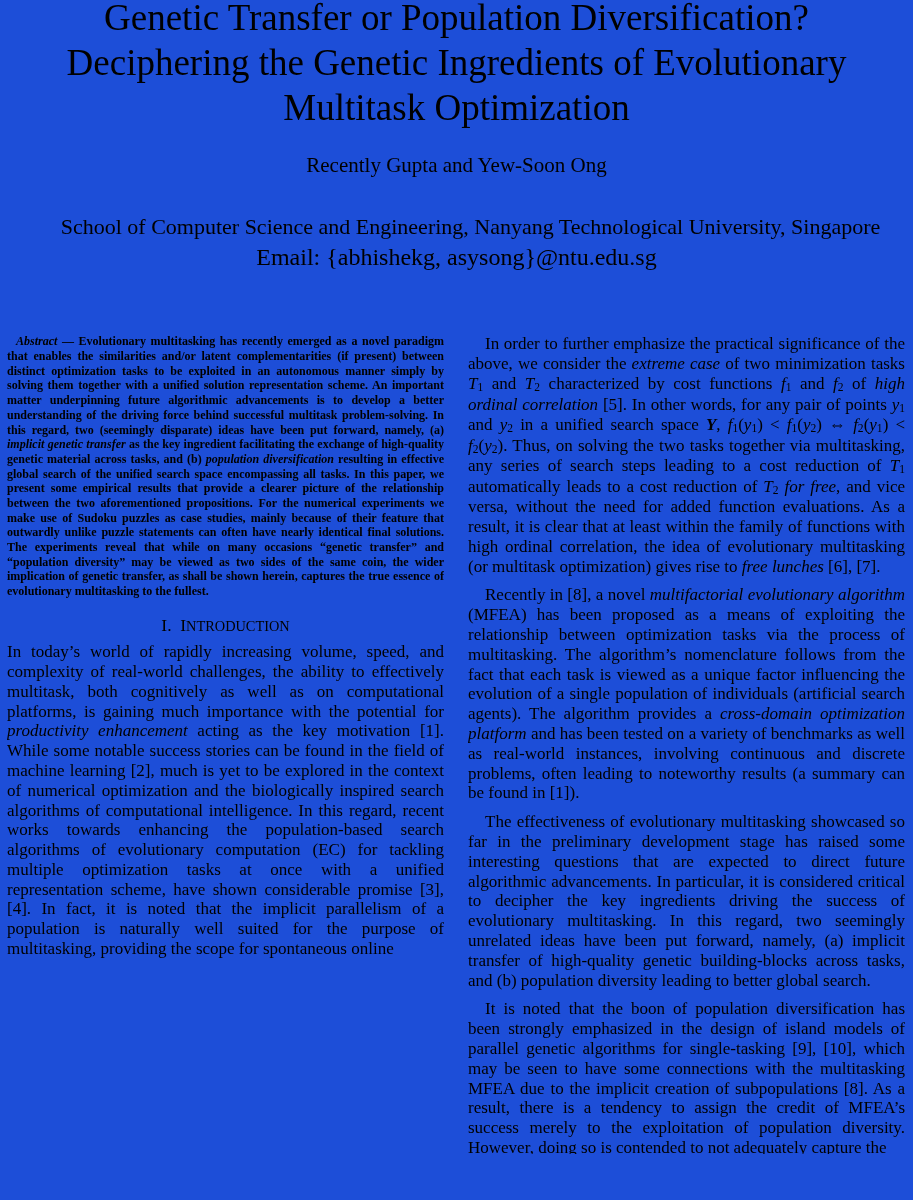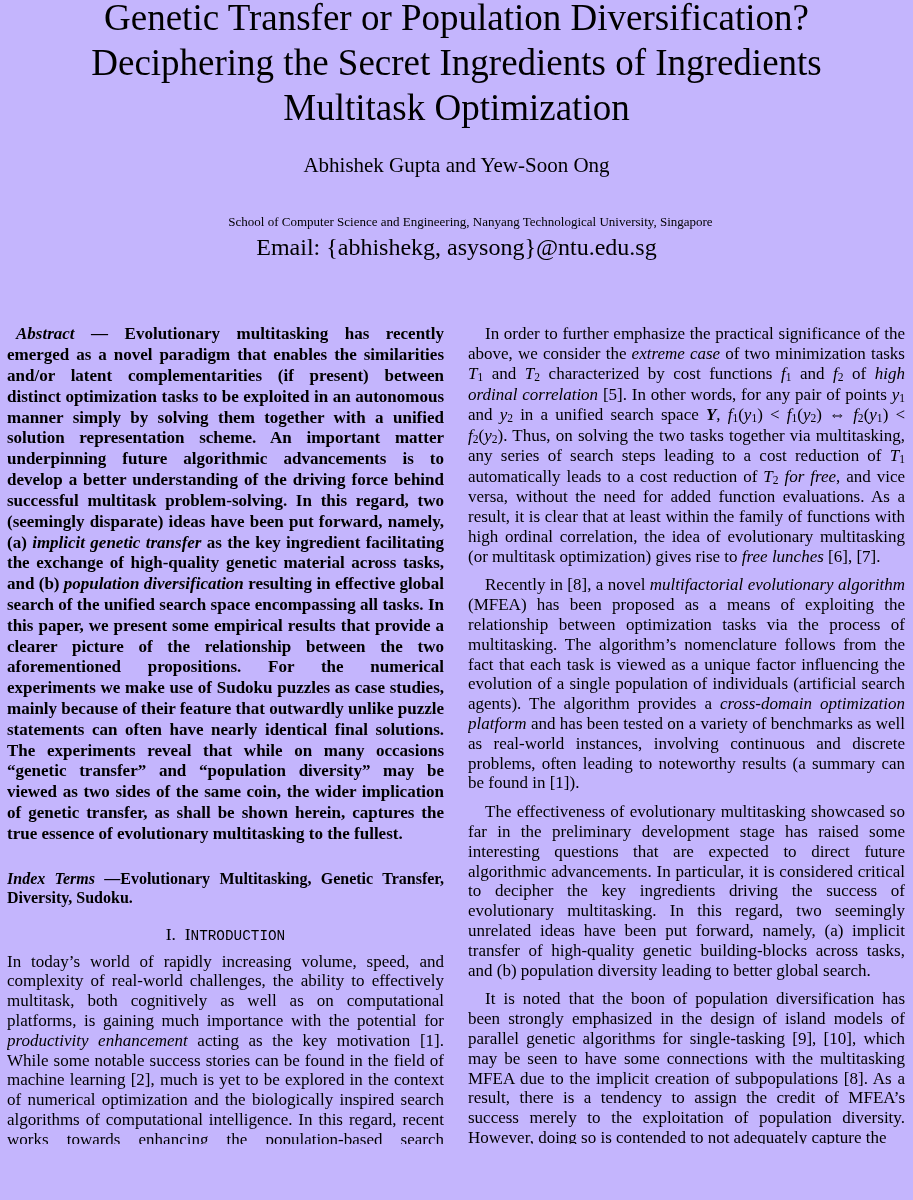--- a/index.html
+++ b/index.html
@@ -4,40 +4,40 @@
 <style>
   html, body {
     margin: 0;
     padding: 0;
     background: #ffffff;
   }
   .page {
     position: relative;
     width: 913px;
     height: 1200px;
-    background: #c4b5fd;
+    background: #1d4ed8;
     color: #000000;
     font-family: "Liberation Serif", "DejaVu Serif", serif;
     overflow: hidden;
     margin: 0 auto;
   }
   .head { text-align: center; }
   .title {
     font-size: 37px;
     font-weight: normal;
     line-height: 1.22;
     margin: -5px 28px 0 28px;
     letter-spacing: 0px;
   }
   .authors {
     font-size: 21px;
     margin-top: 23px;
   }
   .affiliation {
-    font-size: 13px;
+    font-size: 22px;
     margin-top: 36px;
     margin-left: 28px;
   }
   .email {
     font-size: 24px;
     margin-top: 4px;
   }
   .columns {
     display: flex;
     gap: 24px;
@@ -50,21 +50,21 @@
     width: 437px;
     flex: 0 0 437px;
     text-align: justify;
     font-size: 17px;
     line-height: 1.165;
     overflow: hidden;
   }
   p { margin: 0; }
   .abstract {
     font-weight: bold;
-    font-size: 17px;
+    font-size: 12px;
     line-height: 1.225;
     text-indent: 9px;
   }
   .index-terms {
     font-weight: bold;
     font-size: 16px;
     line-height: 1.225;
     margin-top: 24px;
   }
   .section-heading {
@@ -74,43 +74,42 @@
     margin: 16px 0 7px 0;
   }
   .para { text-indent: 17px; }
   .para.noindent { text-indent: 0; }
   .para + .para { margin-top: 9px; }
   
   .seg-i  { font-style: italic; }
   .seg-b  { font-weight: bold; }
   .seg-bi { font-weight: bold; font-style: italic; }
   .seg-sub { font-size: 68%; vertical-align: -0.18em; }
-  .seg-sc  { font-size: 82%; font-family: Liberation Mono, monospace; }
+  .seg-sc  { font-size: 82%; }
 </style>
 </head>
 <body>
 
 <div class="page">
 
   <header class="head">
     <h1 class="title">
       <div class="title-line">Genetic Transfer or Population Diversification?</div>
-      <div class="title-line">Deciphering the Secret Ingredients of Ingredients</div>
+      <div class="title-line">Deciphering the Genetic Ingredients of Evolutionary</div>
       <div class="title-line">Multitask Optimization</div>
     </h1>
-    <div class="authors">Abhishek Gupta and Yew-Soon Ong</div>
+    <div class="authors">Recently Gupta and Yew-Soon Ong</div>
     <div class="affiliation">School of Computer Science and Engineering, Nanyang Technological University, Singapore</div>
     <div class="email">Email: {abhishekg, asysong}@ntu.edu.sg</div>
   </header>
 
   <main class="columns">
 
     <section class="col">
       <p class="abstract"><span class="seg-bi">Abstract</span><span class="seg-b"> — Evolutionary multitasking has recently emerged as a novel paradigm that enables the similarities and/or latent complementarities (if present) between distinct optimization tasks to be exploited in an autonomous manner simply by solving them together with a unified solution representation scheme. An important matter underpinning future algorithmic advancements is to develop a better understanding of the driving force behind successful multitask problem-solving. In this regard, two (seemingly disparate) ideas have been put forward, namely, (a) </span><span class="seg-bi">implicit genetic transfer</span><span class="seg-b"> as the key ingredient facilitating the exchange of high-quality genetic material across tasks, and (b) </span><span class="seg-bi">population diversification</span><span class="seg-b"> resulting in effective global search of the unified search space encompassing all tasks. In this paper, we present some empirical results that provide a clearer picture of the relationship between the two aforementioned propositions. For the numerical experiments we make use of Sudoku puzzles as case studies, mainly because of their feature that outwardly unlike puzzle statements can often have nearly identical final solutions. The experiments reveal that while on many occasions “genetic transfer” and “population diversity” may be viewed as two sides of the same coin, the wider implication of genetic transfer, as shall be shown herein, captures the true essence of evolutionary multitasking to the fullest.</span></p>
-      <p class="index-terms"><span class="seg-bi">Index Terms</span><span class="seg-b"> —Evolutionary Multitasking, Genetic Transfer, Diversity, Sudoku.</span></p>
       <h2 class="section-heading"><span>I.&nbsp;&nbsp;I</span><span class="seg-sc">NTRODUCTION</span></h2>
       <p class="para noindent"><span>In today’s world of rapidly increasing volume, speed, and complexity of real-world challenges, the ability to effectively multitask, both cognitively as well as on computational platforms, is gaining much importance with the potential for </span><span class="seg-i">productivity enhancement</span><span> acting as the key motivation [1]. While some notable success stories can be found in the field of machine learning [2], much is yet to be explored in the context of numerical optimization and the biologically inspired search algorithms of computational intelligence. In this regard, recent works towards enhancing the population-based search algorithms of evolutionary computation (EC) for tackling multiple optimization tasks at once with a unified representation scheme, have shown considerable promise [3], [4]. In fact, it is noted that the implicit parallelism of a population is naturally well suited for the purpose of multitasking, providing the scope for spontaneous online</span></p>
     </section>
 
     <section class="col">
       <p class="para"><span>In order to further emphasize the practical significance of the above, we consider the </span><span class="seg-i">extreme case</span><span> of two minimization tasks </span><span class="seg-i">T</span><span class="seg-sub">1</span><span> and </span><span class="seg-i">T</span><span class="seg-sub">2</span><span> characterized by cost functions </span><span class="seg-i">f</span><span class="seg-sub">1</span><span> and </span><span class="seg-i">f</span><span class="seg-sub">2</span><span> of </span><span class="seg-i">high ordinal correlation</span><span> [5]. In other words, for any pair of points </span><span class="seg-i">y</span><span class="seg-sub">1</span><span> and </span><span class="seg-i">y</span><span class="seg-sub">2</span><span> in a unified search space </span><span class="seg-bi">Y</span><span>, </span><span class="seg-i">f</span><span class="seg-sub">1</span><span>(</span><span class="seg-i">y</span><span class="seg-sub">1</span><span>) &lt; </span><span class="seg-i">f</span><span class="seg-sub">1</span><span>(</span><span class="seg-i">y</span><span class="seg-sub">2</span><span>) ⇔ </span><span class="seg-i">f</span><span class="seg-sub">2</span><span>(</span><span class="seg-i">y</span><span class="seg-sub">1</span><span>) &lt; </span><span class="seg-i">f</span><span class="seg-sub">2</span><span>(</span><span class="seg-i">y</span><span class="seg-sub">2</span><span>). Thus, on solving the two tasks together via multitasking, any series of search steps leading to a cost reduction of </span><span class="seg-i">T</span><span class="seg-sub">1</span><span> automatically leads to a cost reduction of </span><span class="seg-i">T</span><span class="seg-sub">2</span><span> </span><span class="seg-i">for free</span><span>, and vice versa, without the need for added function evaluations. As a result, it is clear that at least within the family of functions with high ordinal correlation, the idea of evolutionary multitasking (or multitask optimization) gives rise to </span><span class="seg-i">free lunches</span><span> [6], [7].</span></p>
       <p class="para"><span>Recently in [8], a novel </span><span class="seg-i">multifactorial evolutionary algorithm</span><span> (MFEA) has been proposed as a means of exploiting the relationship between optimization tasks via the process of multitasking. The algorithm’s nomenclature follows from the fact that each task is viewed as a unique factor influencing the evolution of a single population of individuals (artificial search agents). The algorithm provides a </span><span class="seg-i">cross-domain optimization platform</span><span> and has been tested on a variety of benchmarks as well as real-world instances, involving continuous and discrete problems, often leading to noteworthy results (a summary can be found in [1]).</span></p>
       <p class="para"><span>The effectiveness of evolutionary multitasking showcased so far in the preliminary development stage has raised some interesting questions that are expected to direct future algorithmic advancements. In particular, it is considered critical to decipher the key ingredients driving the success of evolutionary multitasking. In this regard, two seemingly unrelated ideas have been put forward, namely, (a) implicit transfer of high-quality genetic building-blocks across tasks, and (b) population diversity leading to better global search.</span></p>
       <p class="para"><span>It is noted that the boon of population diversification has been strongly emphasized in the design of island models of parallel genetic algorithms for single-tasking [9], [10], which may be seen to have some connections with the multitasking MFEA due to the implicit creation of subpopulations [8]. As a result, there is a tendency to assign the credit of MFEA’s success merely to the exploitation of population diversity. However, doing so is contended to not adequately capture the</span></p>
     </section>

